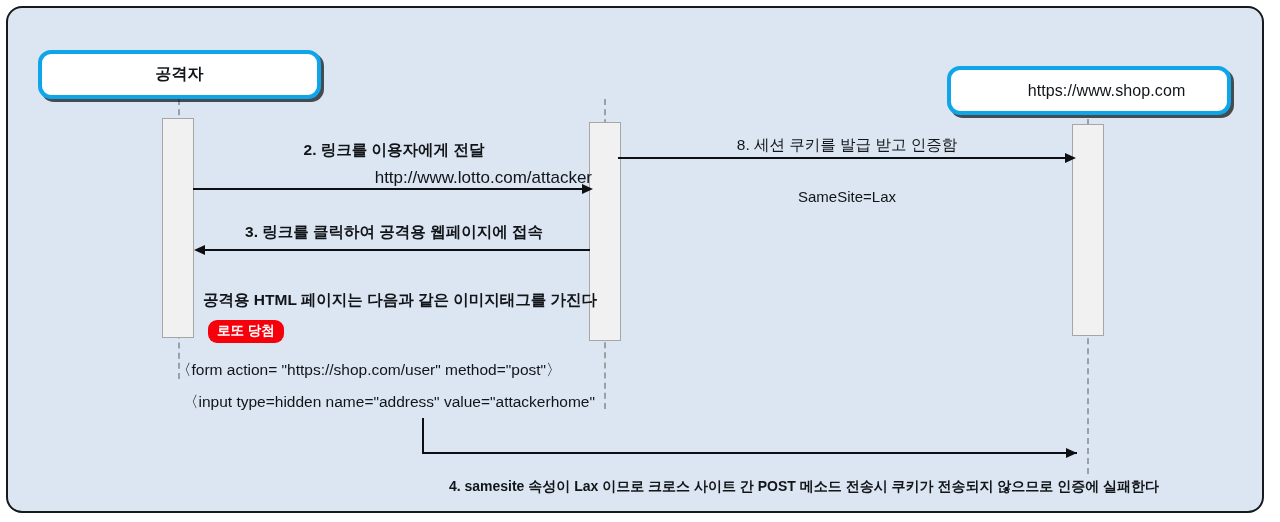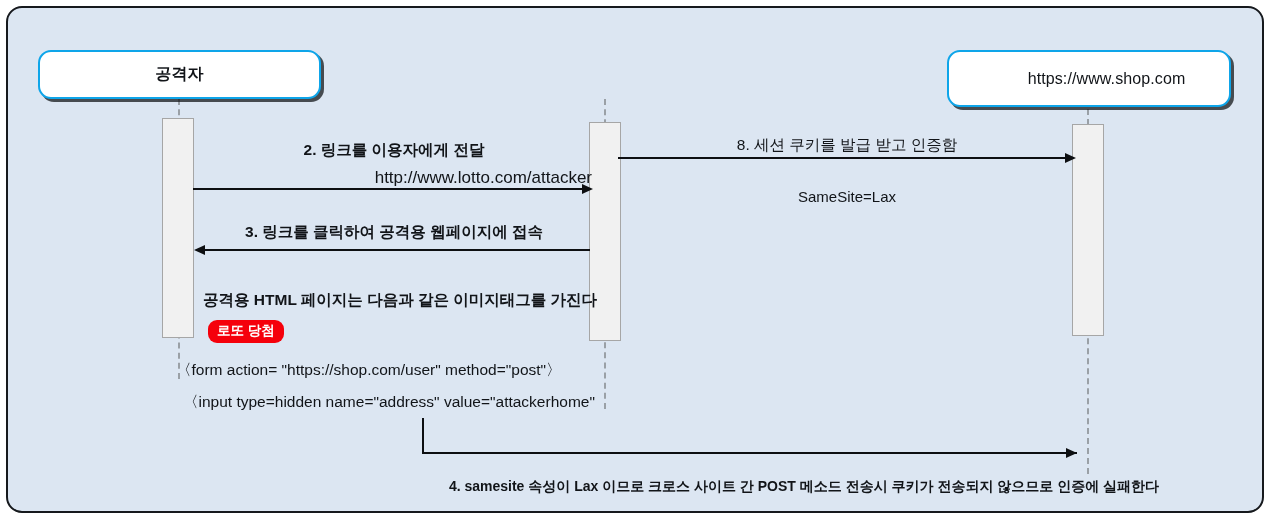--- a/index.html
+++ b/index.html
@@ -27,21 +27,21 @@
     box-sizing: border-box;
     background: #dce6f2;
     border: 2px solid #16191d;
     border-radius: 16px;
   }
   
   .actor-box {
     position: absolute;
     box-sizing: border-box;
     background: #ffffff;
-    border: 2px solid #0ea5e9;
+    border: 4px solid #0ea5e9;
     border-radius: 13px;
     display: flex;
     align-items: center;
     justify-content: center;
     box-shadow: 3px 3px 0px rgba(20,23,26,0.75);
     z-index: 6;
   }
   .actor-label {
     font-size: 16px;
     color: #111418;
@@ -132,21 +132,21 @@
 
   <div class="activation" style="left:162px; top:118px; width:32px; height:220px;"></div>
   <div class="activation" style="left:589px; top:122px; width:32px; height:219px;"></div>
   <div class="activation" style="left:1072px; top:124px; width:32px; height:212px;"></div>
 
   <div class="actor-box" style="left:38px; top:50px; width:283px; height:49px;">
     <span class="actor-label bold">공격자</span>
   </div>
 
 
-  <div class="actor-box" style="left:947px; top:50px; width:284px; height:57px;padding-left:35px;">
+  <div class="actor-box" style="left:947px; top:66px; width:284px; height:49px;padding-left:35px;">
     <span class="actor-label">https://www.shop.com</span>
   </div>
 
   <div class="lbl center" style="left:618px; top:135px; width:458px;">8. 세션 쿠키를 발급 받고 인증함</div>
   <div class="msg-line" style="left:618px; top:157px; width:448px;"></div>
   <div class="arrow-head right" style="left:1065px; top:153px;"></div>
   <div class="lbl center" style="left:618px; top:188px; width:458px; font-size:15px;">SameSite=Lax</div>
 
   <div class="lbl center bold" style="left:196px; top:140px; width:396px;">2. 링크를 이용자에게 전달</div>
   <div class="lbl center" style="left:196px; top:168px; width:396px; font-size:17px;text-align:right;">http://www.lotto.com/attacker</div>

